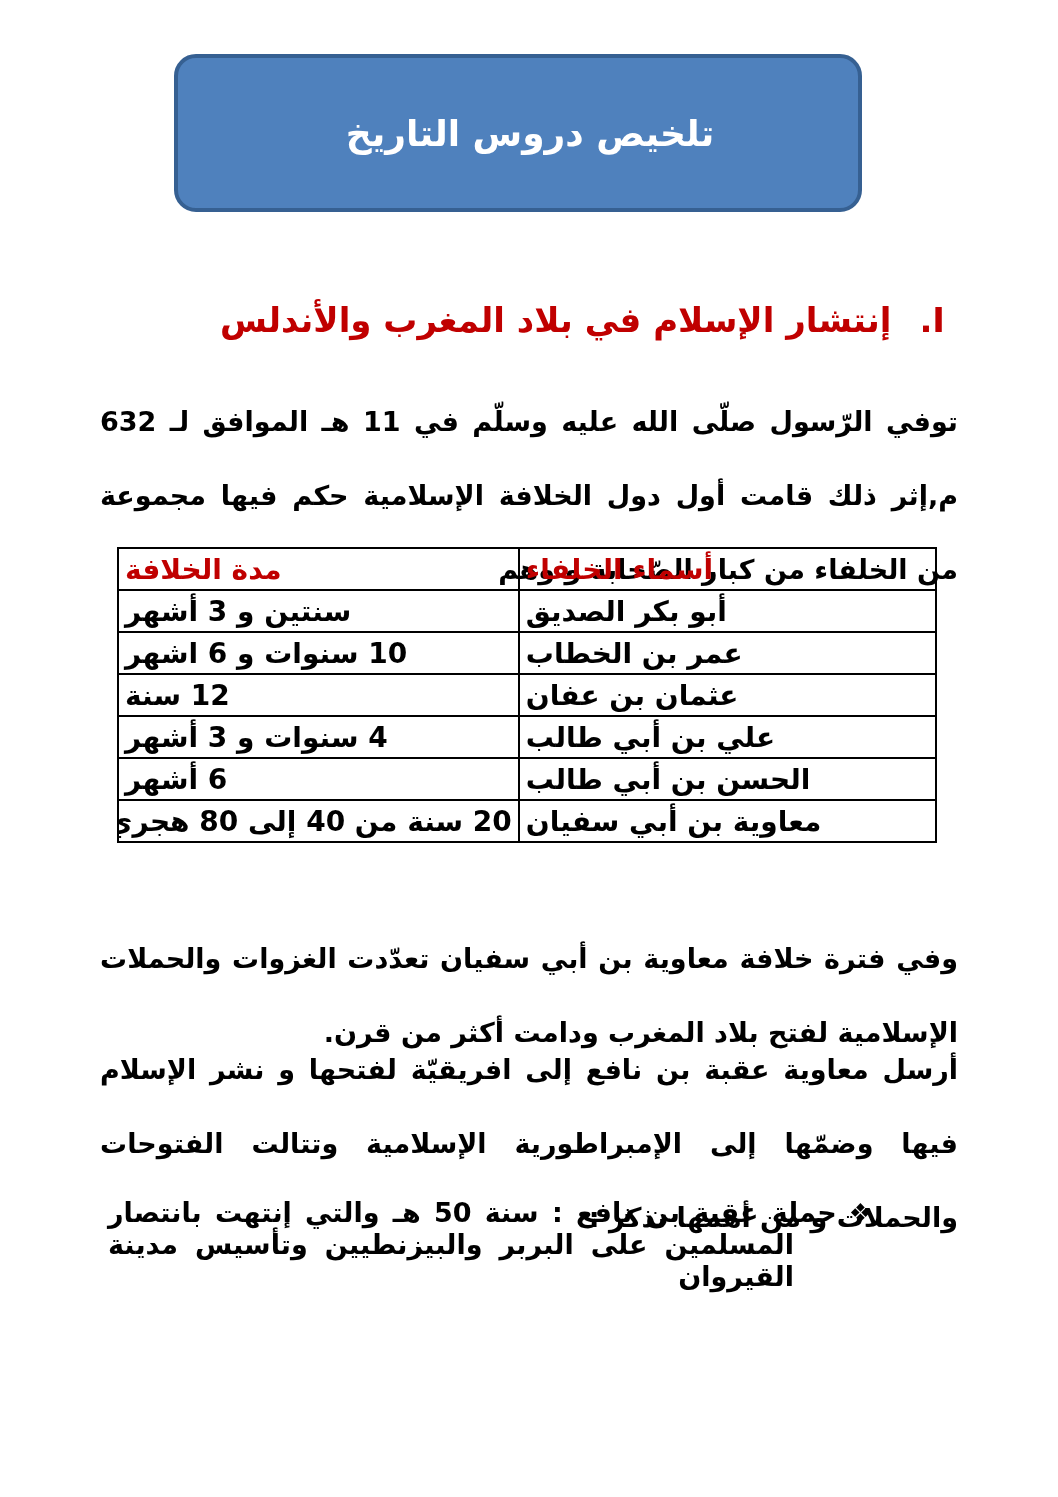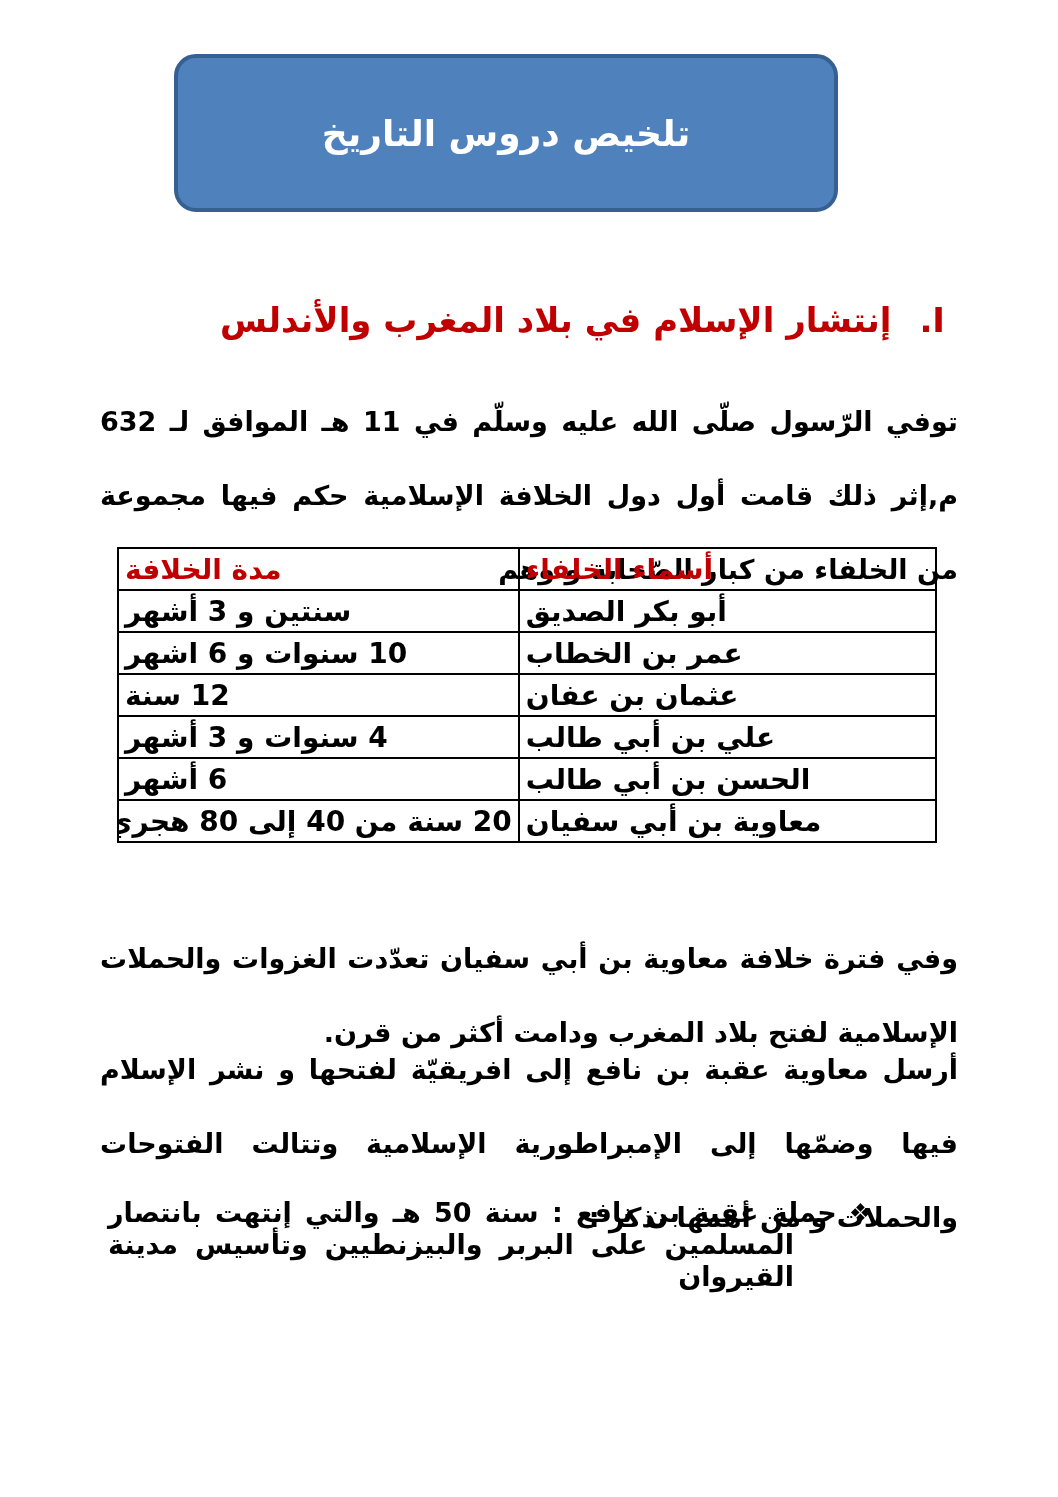--- a/index.html
+++ b/index.html
@@ -30,20 +30,21 @@
     border-radius: 22px;
     display: flex;
     flex-direction: column;
     align-items: center;
     justify-content: center;
     gap: 28px;
     color: #ffffff;
     font-size: 36px;
     font-weight: bold;
     text-align: center;
+    padding-left: 24px;
   }
 
   
   .heading {
     position: absolute;
     top: 300px;
     right: 113px;
     direction: rtl;
     color: #c00000;
     font-weight: bold;

